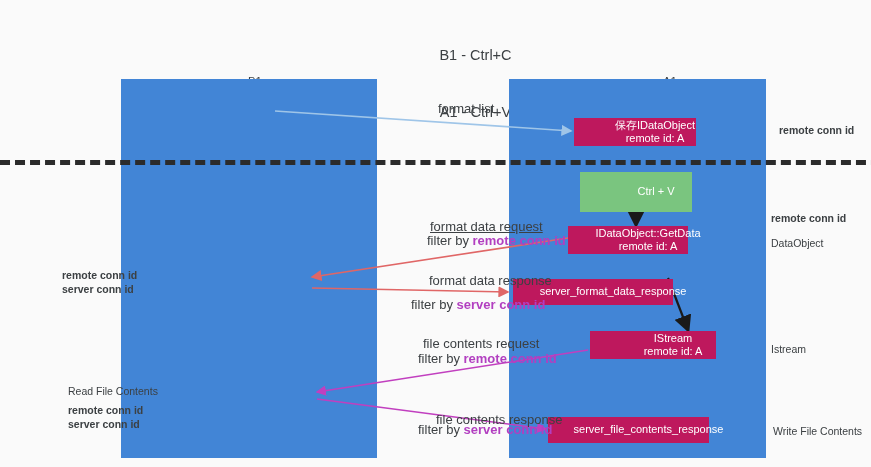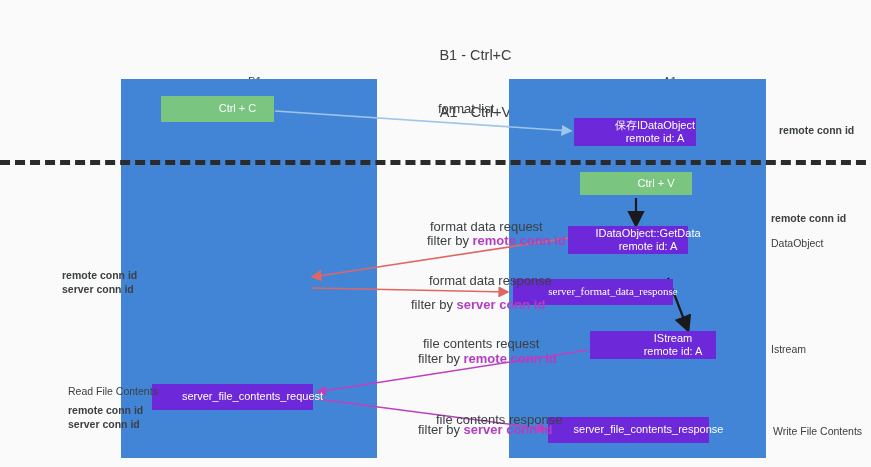--- a/index.html
+++ b/index.html
@@ -33,21 +33,21 @@
   
   .box{
     display:flex;align-items:center;justify-content:center;
     text-align:center;color:#ffffff;
     font-size:11px;line-height:13.5px;
     box-sizing:border-box;
     white-space:pre;
   }
   .box.green{background:#7ac57f;}
   .box.orange{background:#fbb košt;}
-  .box.orange{background:#6d28d9;}
+  .box.orange{background:#be185d;}
 
   
   .ctext{
     font-size:13px;line-height:13px;white-space:nowrap;
     color:#3c4043;
   }
   .purple{color:#b23fc0;font-weight:bold;}
   .green-t{color:#6aa84f;font-weight:bold;}
   .plain{color:#3c4043;font-weight:normal;}
   .sidelabel{font-size:10.5px;line-height:14px;color:#3c4043;white-space:nowrap;}
@@ -109,49 +109,47 @@
 
     <line x1="668" y1="278" x2="688" y2="330" stroke="#1a1a1a" stroke-width="2.2" marker-end="url(#ah-blk)"></line>
 
     <line x1="588" y1="350" x2="317" y2="392" stroke="#c13fbf" stroke-width="1.5" marker-end="url(#ah-mag)"></line>
 
     <line x1="317" y1="399" x2="546" y2="429" stroke="#c13fbf" stroke-width="1.5" marker-end="url(#ah-mag)"></line>
   </svg>
 
   <div class="abs divider"></div>
 
-  <div class="abs box green" style="left:161px;top:96px;width:113px;height:26px;">Ctrl + C</div>
 
   <div class="abs box orange" style="left:574px;top:118px;width:122px;height:28px;flex-direction:column;">
     <span>保存IDataObject</span>
     <span>remote id: A</span>
   </div>
 
-  <div class="abs box green" style="left:580px;top:172px;width:112px;height:23px;">Ctrl + V</div>
+  <div class="abs box green" style="left:580px;top:172px;width:112px;height:40px;">Ctrl + V</div>
 
   <div class="abs box orange" style="left:568px;top:226px;width:120px;height:28px;flex-direction:column;">
     <span>IDataObject::GetData</span>
     <span>remote id: A</span>
   </div>
 
 
-  <div class="abs box orange" style="left:513px;top:279px;width:160px;height:26px;font-family:Liberation Serif, serif;">server_format_data_response</div>
+  <div class="abs box orange" style="left:513px;top:279px;width:160px;height:26px;">server_format_data_response</div>
 
   <div class="abs box orange" style="left:590px;top:331px;width:126px;height:28px;flex-direction:column;">
     <span>IStream</span>
     <span>remote id: A</span>
   </div>
 
-  <div class="abs box orange" style="left:152px;top:384px;width:161px;height:26px;">server_file_contents_request</div>
 
   <div class="abs box orange" style="left:548px;top:417px;width:161px;height:26px;">server_file_contents_response</div>
 
   <div class="abs ctext" style="left:398px;top:102px;">format list</div>
 
-  <div class="abs ctext" style="left:390px;top:220px;">format data request</div>
+  <div class="abs ctext" style="left:390px;top:220px;text-decoration:underline;">format data request</div>
   <div class="abs ctext" style="left:387px;top:234px;">
     <span class="plain">filter by </span><span class="purple">remote conn id</span>
   </div>
 
   <div class="abs ctext" style="left:389px;top:274px;">format data response</div>
   <div class="abs ctext" style="left:371px;top:298px;">
     <span class="plain">filter by </span><span class="purple">server conn id</span>
   </div>
 
   <div class="abs ctext" style="left:383px;top:337px;">file contents request</div>

